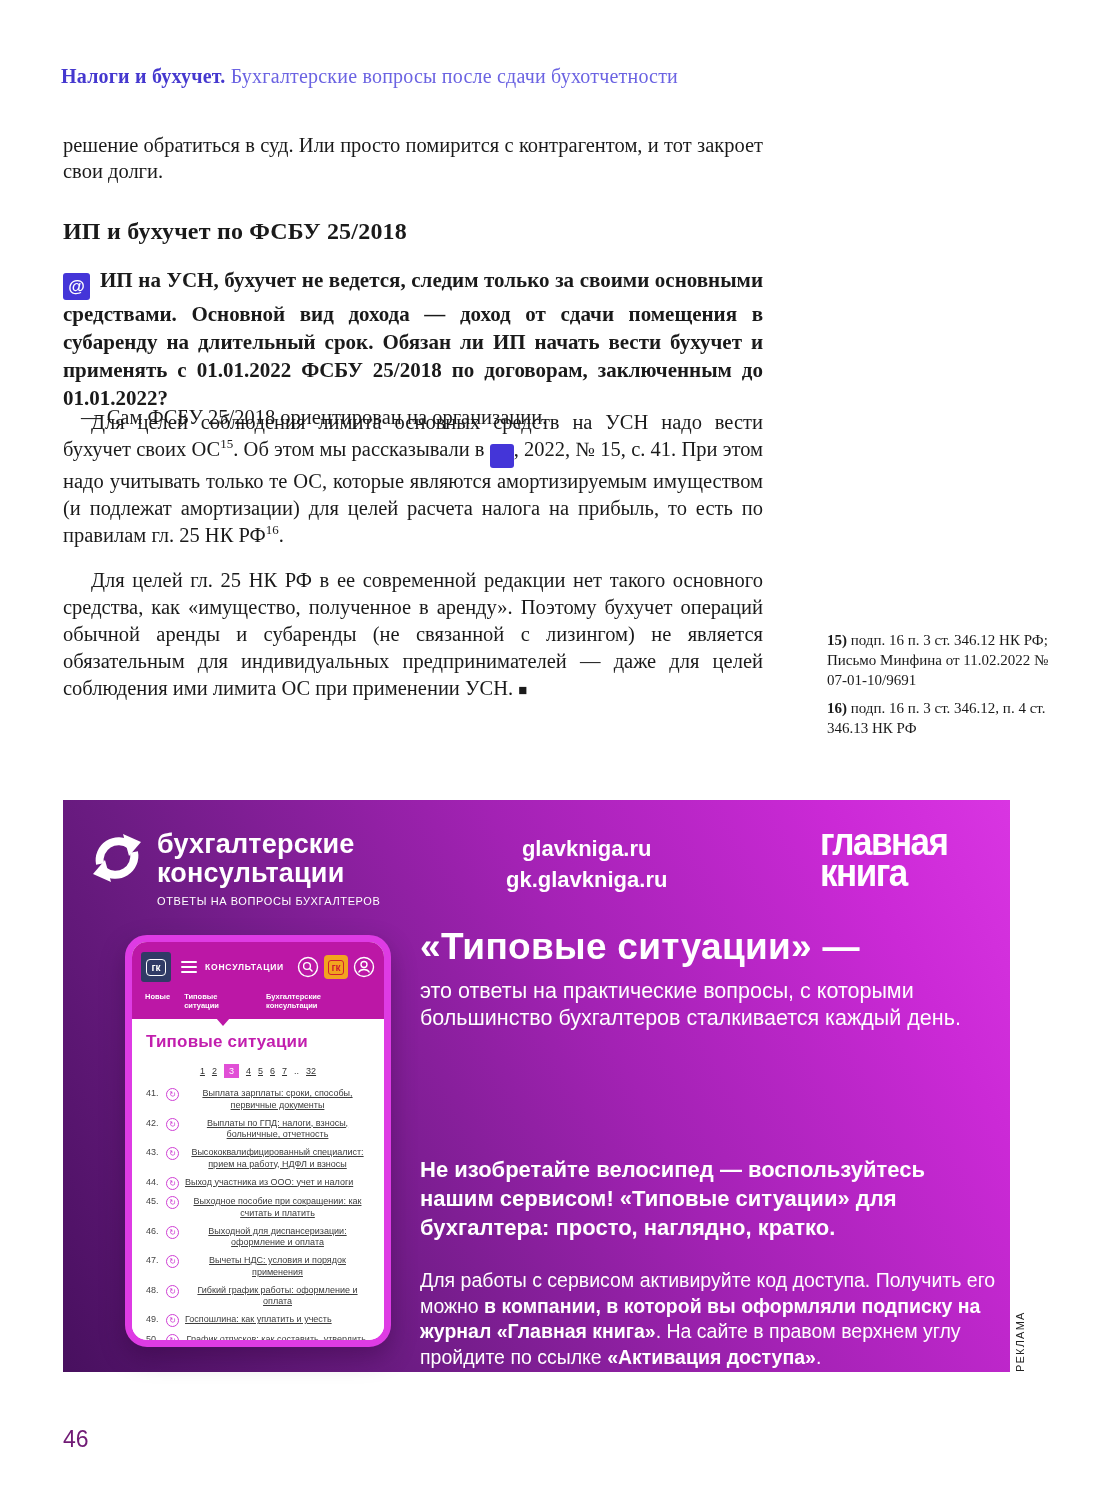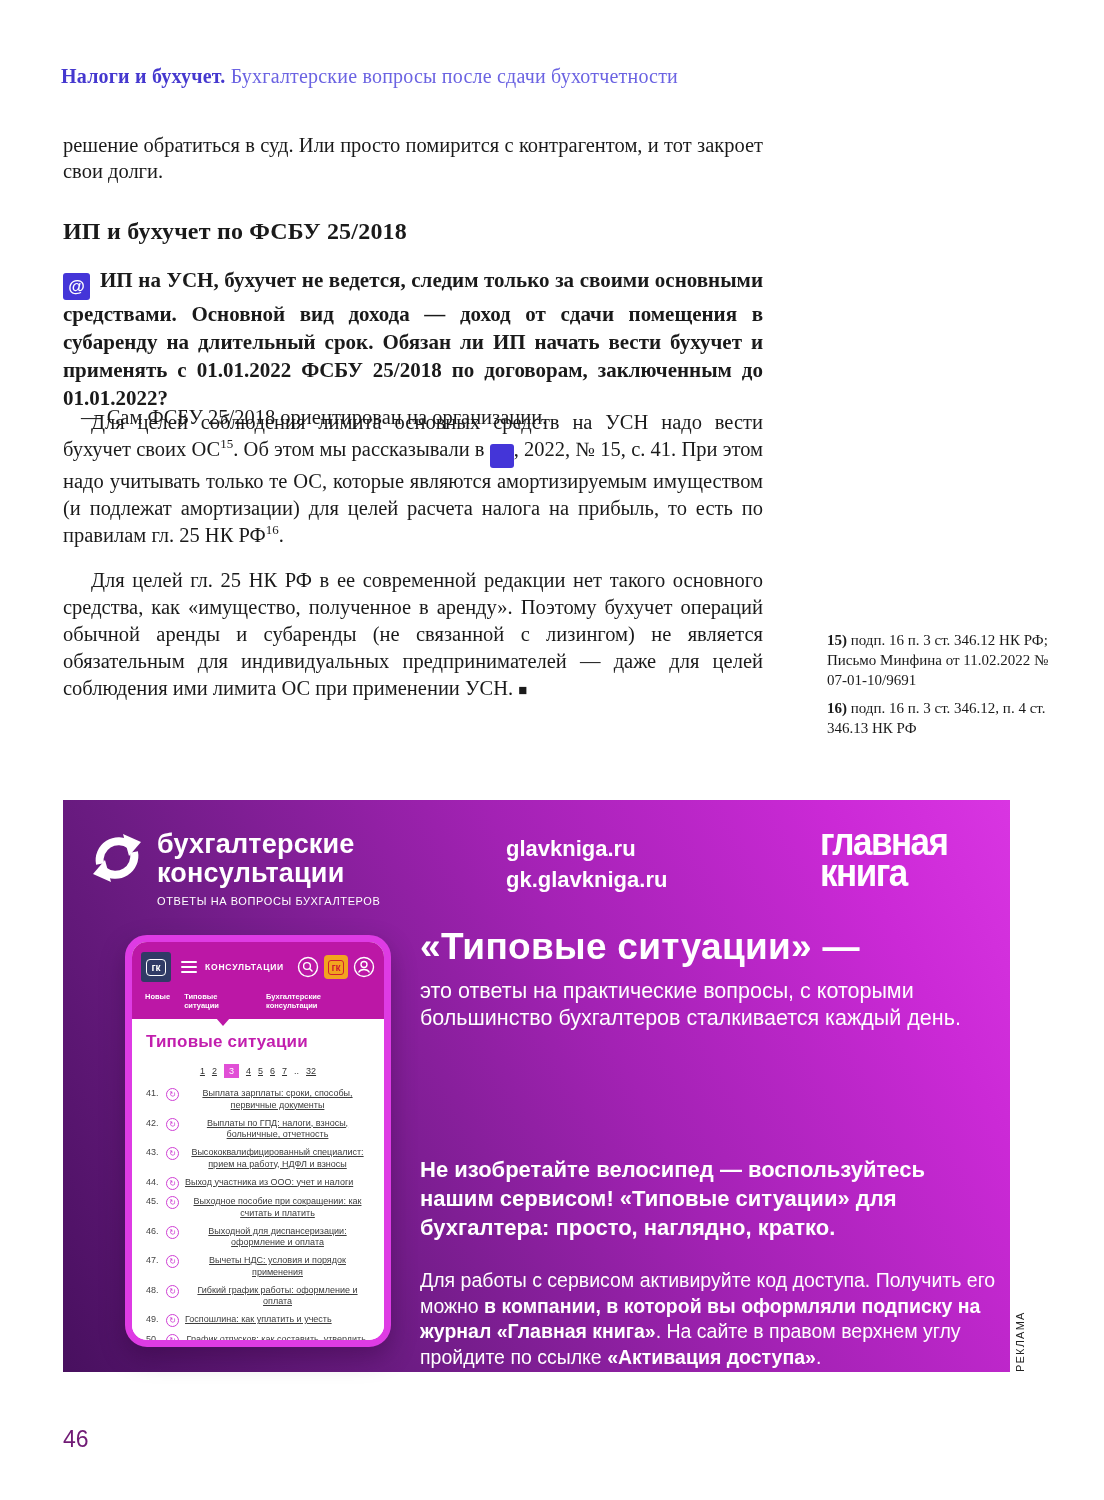--- a/index.html
+++ b/index.html
@@ -42,21 +42,21 @@
   .ad {
     position:absolute; left:63px; top:800px; width:947px; height:572px;
     background:linear-gradient(62deg, #48105f 0%, #6d1c84 28%, #a322b4 58%, #cb29d6 85%, #d935e2 100%);
     font-family:"Liberation Sans", sans-serif; color:#fff;
   }
   .brand-icon { position:absolute; left:22px; top:26px; width:64px; height:64px; }
   .brand-text { position:absolute; left:94px; top:30px; }
   .brand-line { display:block; font-size:27px; font-weight:bold; line-height:29px; letter-spacing:.2px; }
   .brand-tagline { display:block; margin-top:7px; font-size:11px; font-weight:normal; letter-spacing:.6px; }
   .ad-urls { position:absolute; left:443px; top:33px; }
-  .ad-url { display:block; font-size:22px; font-weight:bold; line-height:31px; }
+  .ad-url { display:block; font-size:22px; font-weight:bold; line-height:31px;text-align:center; }
   .masthead { position:absolute; left:757px; top:26px; transform:scaleY(1.12); transform-origin:top left; }
   .masthead span { display:block; font-size:35px; font-weight:800; line-height:28px; letter-spacing:-1.5px; }
 
   
   .mini {
     position:absolute; left:62px; top:135px; width:266px; height:412px;
     background:#ffffff; border:7px solid #de3be4; border-radius:22px;
     box-shadow:0 10px 24px rgba(40,0,50,.35); overflow:hidden;
   }
   .mini-head { background:#bc17a6; padding:8px 9px 0 9px; }

